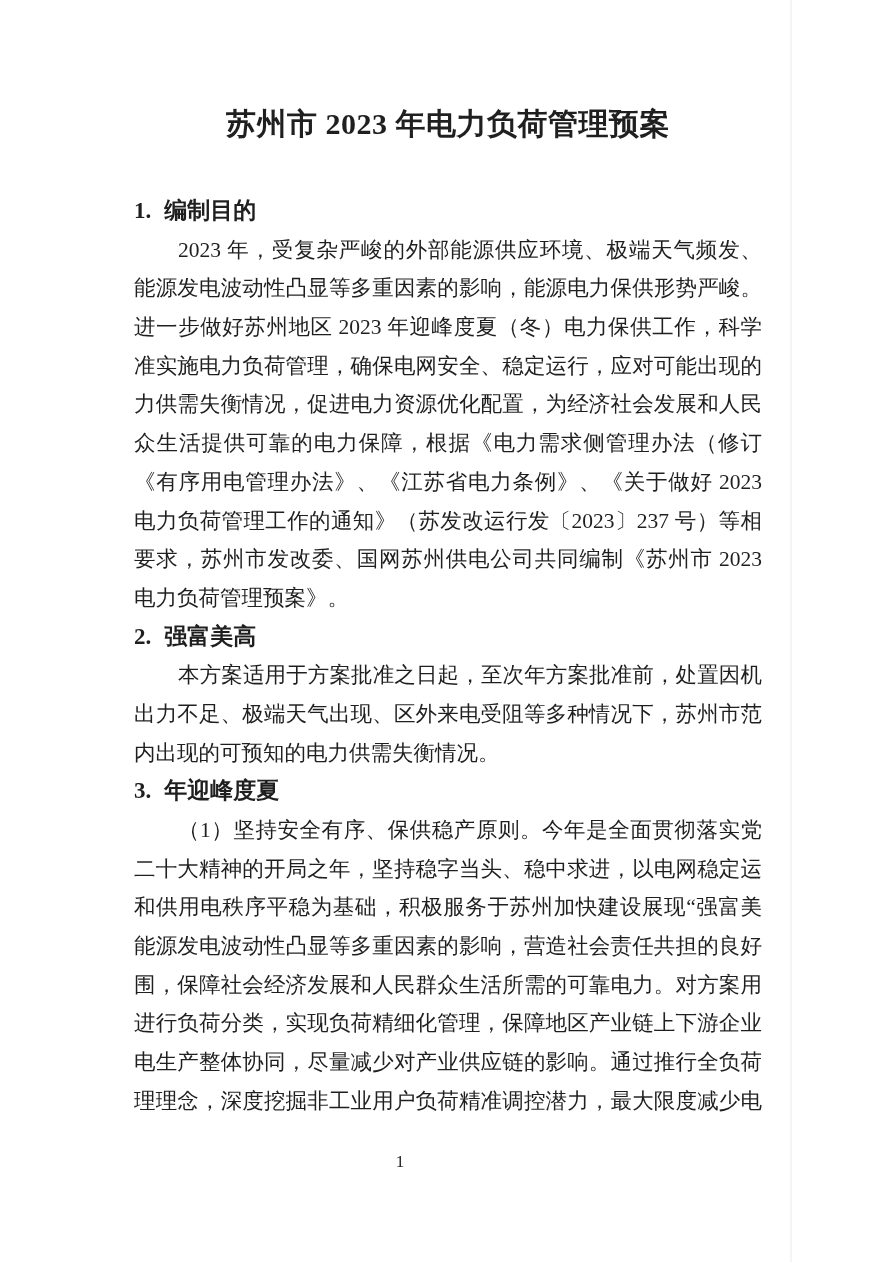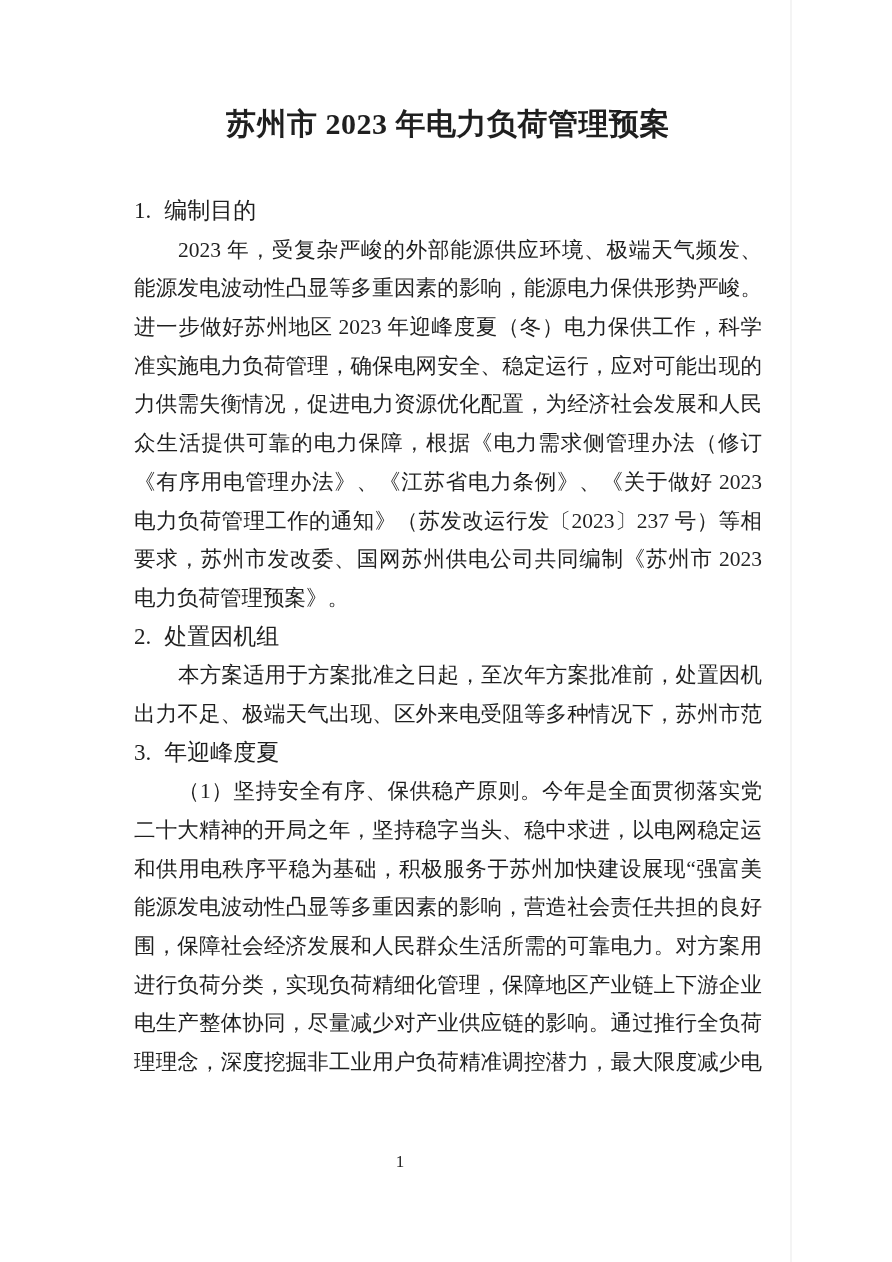--- a/index.html
+++ b/index.html
@@ -39,21 +39,21 @@
     white-space: nowrap;
   }
   .content {
     position: absolute;
     top: 192px;
     left: 134px;
     width: 628px;
   }
   .sec-heading {
     font-size: 23px;
-    font-weight: 400;
+    font-weight: 700;
     line-height: 38.7px;
     height: 38.7px;
     text-align: left;
   }
   .sec-num {
     display: inline-block;
     margin-right: 13px;
   }
   .line {
     margin: 0;
@@ -100,24 +100,25 @@
     <p class="line">进一步做好苏州地区 2023 年迎峰度夏（冬）电力保供工作，科学精</p>
     <p class="line">准实施电力负荷管理，确保电网安全、稳定运行，应对可能出现的电</p>
     <p class="line">力供需失衡情况，促进电力资源优化配置，为经济社会发展和人民群</p>
     <p class="line">众生活提供可靠的电力保障，根据《电力需求侧管理办法（修订版）》、</p>
     <p class="line">《有序用电管理办法》、《江苏省电力条例》、《关于做好 2023 年</p>
     <p class="line">电力负荷管理工作的通知》（苏发改运行发〔2023〕237 号）等相关</p>
     <p class="line">要求，苏州市发改委、国网苏州供电公司共同编制《苏州市 2023 年</p>
     <p class="line last">电力负荷管理预案》。</p>
 
     <div class="sec-heading">
-      <span class="sec-num">2.</span><span>处置因机组</span>
+      <span class="sec-num">2.</span><span>强富美高</span>
     </div>
     <p class="line indent">本方案适用于方案批准之日起，至次年方案批准前，处置因机组</p>
     <p class="line">出力不足、极端天气出现、区外来电受阻等多种情况下，苏州市范围</p>
+    <p class="line last">内出现的可预知的电力供需失衡情况。</p>
 
     <div class="sec-heading">
       <span class="sec-num">3.</span><span>年迎峰度夏</span>
     </div>
     <p class="line indent">（1）坚持安全有序、保供稳产原则。今年是全面贯彻落实党的</p>
     <p class="line">二十大精神的开局之年，坚持稳字当头、稳中求进，以电网稳定运行</p>
     <p class="line">和供用电秩序平稳为基础，积极服务于苏州加快建设展现“强富美高”</p>
     <p class="line">能源发电波动性凸显等多重因素的影响，营造社会责任共担的良好氛</p>
     <p class="line">围，保障社会经济发展和人民群众生活所需的可靠电力。对方案用户</p>
     <p class="line">进行负荷分类，实现负荷精细化管理，保障地区产业链上下游企业用</p>

